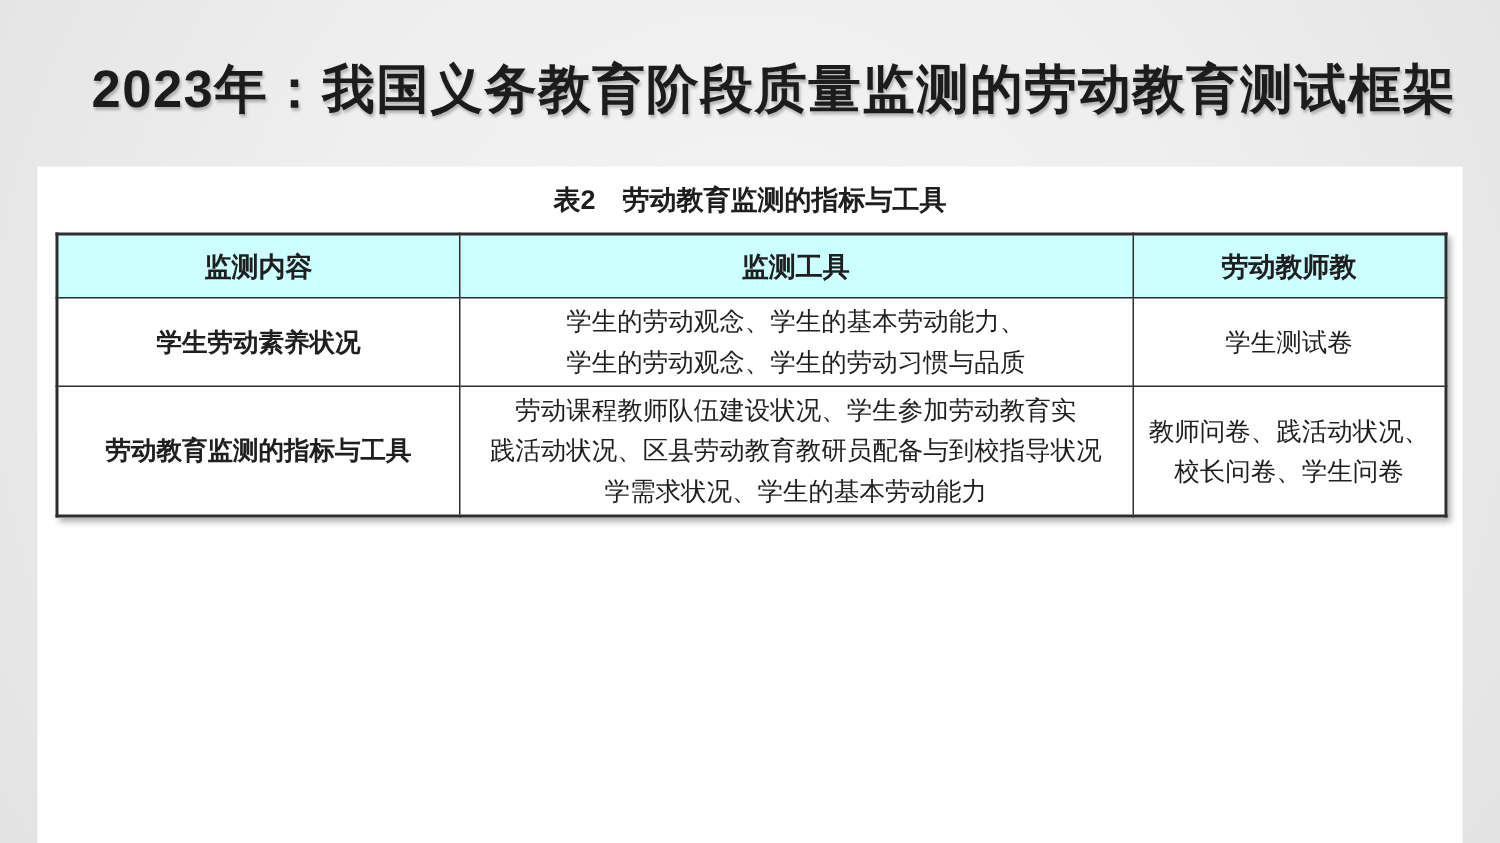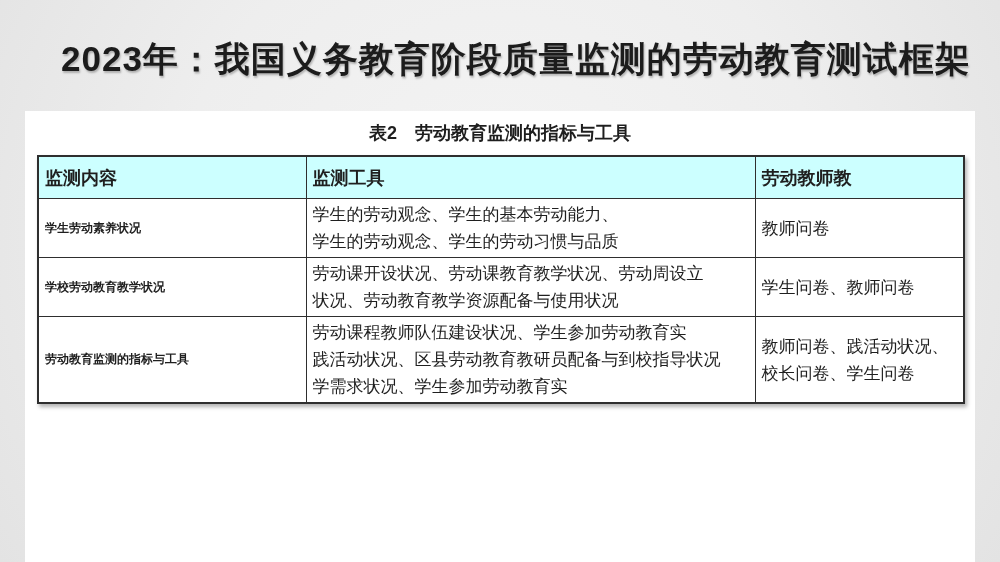--- a/index.html
+++ b/index.html
@@ -53,35 +53,35 @@
     border: 2px solid #2e2e2e;
     box-shadow: 2px 3px 4px rgba(0,0,0,0.30);
     background: #ffffff;
   }
   table.monitoring col.c1 { width: 268px; }
   table.monitoring col.c2 { width: 449px; }
   table.monitoring col.c3 { width: 209px; }
 
   table.monitoring th, table.monitoring td {
     border: 1px solid #2e2e2e;
-    text-align: left;
+    text-align: center;
     vertical-align: middle;
     color: #1f1f1f;
     padding: 2px 6px;
   }
 
   tr.hrow th {
     height: 37px;
     background: #ccffff;
     font-size: 18px;
     font-weight: 700;
   }
 
   td.content-cell {
-    font-size: 12px;
+    font-size: 17px;
     font-weight: 700;
   }
   td.ind-cell, td.tool-cell {
     font-size: 17px;
     font-weight: 400;
     line-height: 27px;
   }
 
   tr.r0 td { height: 54px; }
   tr.r1 td { height: 53px; }
@@ -114,42 +114,32 @@
       </thead>
       <tbody>
 
         <tr class="r0">
           <td class="content-cell">学生劳动素养状况</td>
           <td class="ind-cell">
             <div>学生的劳动观念、学生的基本劳动能力、</div>
             <div>学生的劳动观念、学生的劳动习惯与品质</div>
           </td>
           <td class="tool-cell">
-            <div>教师问卷</div>
+            <div>学生测试卷</div>
           </td>
         </tr>
 
-        <tr class="r1">
-          <td class="content-cell">学校劳动教育教学状况</td>
-          <td class="ind-cell">
-            <div>劳动课开设状况、劳动课教育教学状况、劳动周设立</div>
-            <div>状况、劳动教育教学资源配备与使用状况</div>
-          </td>
-          <td class="tool-cell">
-            <div>学生问卷、教师问卷</div>
-          </td>
-        </tr>
 
 
         <tr class="r3">
           <td class="content-cell">劳动教育监测的指标与工具</td>
           <td class="ind-cell">
             <div>劳动课程教师队伍建设状况、学生参加劳动教育实</div>
             <div>践活动状况、区县劳动教育教研员配备与到校指导状况</div>
-            <div>学需求状况、学生参加劳动教育实</div>
+            <div>学需求状况、学生的基本劳动能力</div>
           </td>
           <td class="tool-cell">
             <div>教师问卷、践活动状况、</div>
             <div>校长问卷、学生问卷</div>
           </td>
         </tr>
 
       </tbody>
     </table>
   </div>

